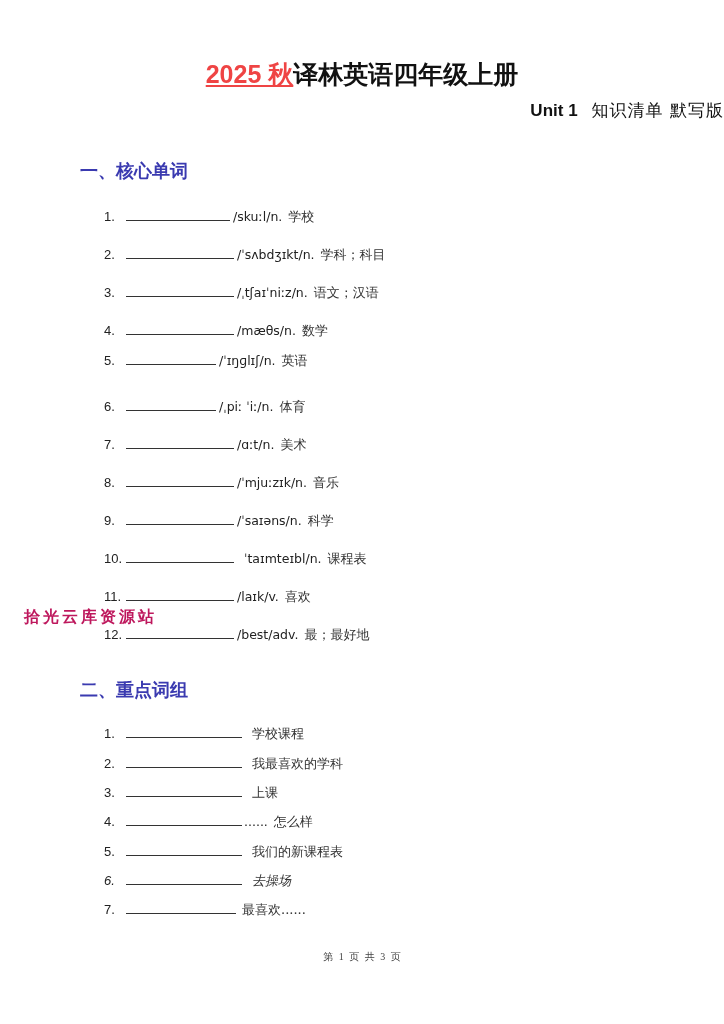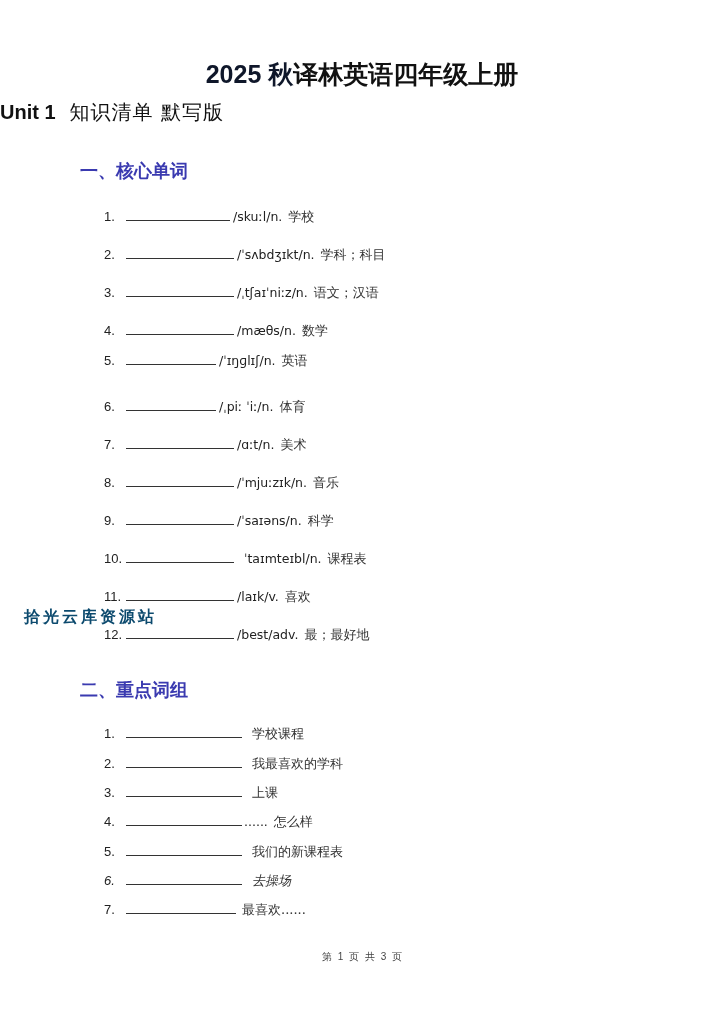--- a/index.html
+++ b/index.html
@@ -1,36 +1,36 @@
 <!DOCTYPE html>
 <html><head>
 <meta charset="utf-8">
 <style>
   html, body { margin: 0; padding: 0; background: #ffffff; }
   body { width: 724px; height: 1024px; position: relative; overflow: hidden;
          font-family: "Liberation Sans", "DejaVu Sans", sans-serif; color: #222; }
   .title1 { position: absolute; top: 58px; left: 0; width: 724px; text-align: center;
             font-size: 25px; font-weight: bold; color: #111; letter-spacing: 0px; }
-  .title1 .red { color: #0f172a; }
-  .title2 { position: absolute; top: 99px; left: 0; width: 724px; text-align: left;
-            font-size: 20px; color: #111; }
+  .title1 .red { color: #ef4444; text-decoration: underline; }
+  .title2 { position: absolute; top: 99px; left: 0; width: 724px; text-align: right;
+            font-size: 17px; color: #111; }
   .title2 .unit { font-weight: bold; margin-right: 14px; }
   .title2 .rest { font-family: "DejaVu Sans", sans-serif; letter-spacing: 1px; }
   .section { position: absolute; left: 80px; font-size: 18px; font-weight: bold; color: #3a3ab0;
              font-family: "DejaVu Sans", sans-serif; }
   .section .num { color: #3a3ab0; }
   .row { position: absolute; left: 104px; font-size: 13px; color: #222; white-space: nowrap; height: 18px; line-height: 18px; }
   .row .idx { display: inline-block; width: 22px; }
   .row .blank { display: inline-block; border-bottom: 1px solid #333; height: 12px; vertical-align: baseline; margin-right: 3px; }
   .row .phon { font-family: "DejaVu Sans", sans-serif; font-size: 12.5px; }
   .row .meaning { font-family: "DejaVu Serif", serif; font-size: 13px; margin-left: 6px; color: #333; }
-  .watermark { position: absolute; left: 24px; top: 607px; font-size: 16px; color: #0c4a6e; font-weight: bold; letter-spacing: 3px;
+  .watermark { position: absolute; left: 24px; top: 607px; font-size: 16px; color: #be185d; font-weight: bold; letter-spacing: 3px;
                font-family: Liberation Sans, sans-serif; }
   .footer { position: absolute; top: 950px; left: 0; width: 724px; text-align: center; font-size: 10px; color: #444;
-            font-family: Liberation Sans, sans-serif; word-spacing: 3px; }
+            font-family: Liberation Serif, serif; word-spacing: 3px; }
 </style>
 </head>
 <body>
 
 <div class="title1">
   <span class="red">2025 秋</span><span>译林英语四年级上册</span>
 </div>
 <div class="title2">
   <span class="unit">Unit 1</span><span class="rest">知识清单  默写版</span>
 </div>

